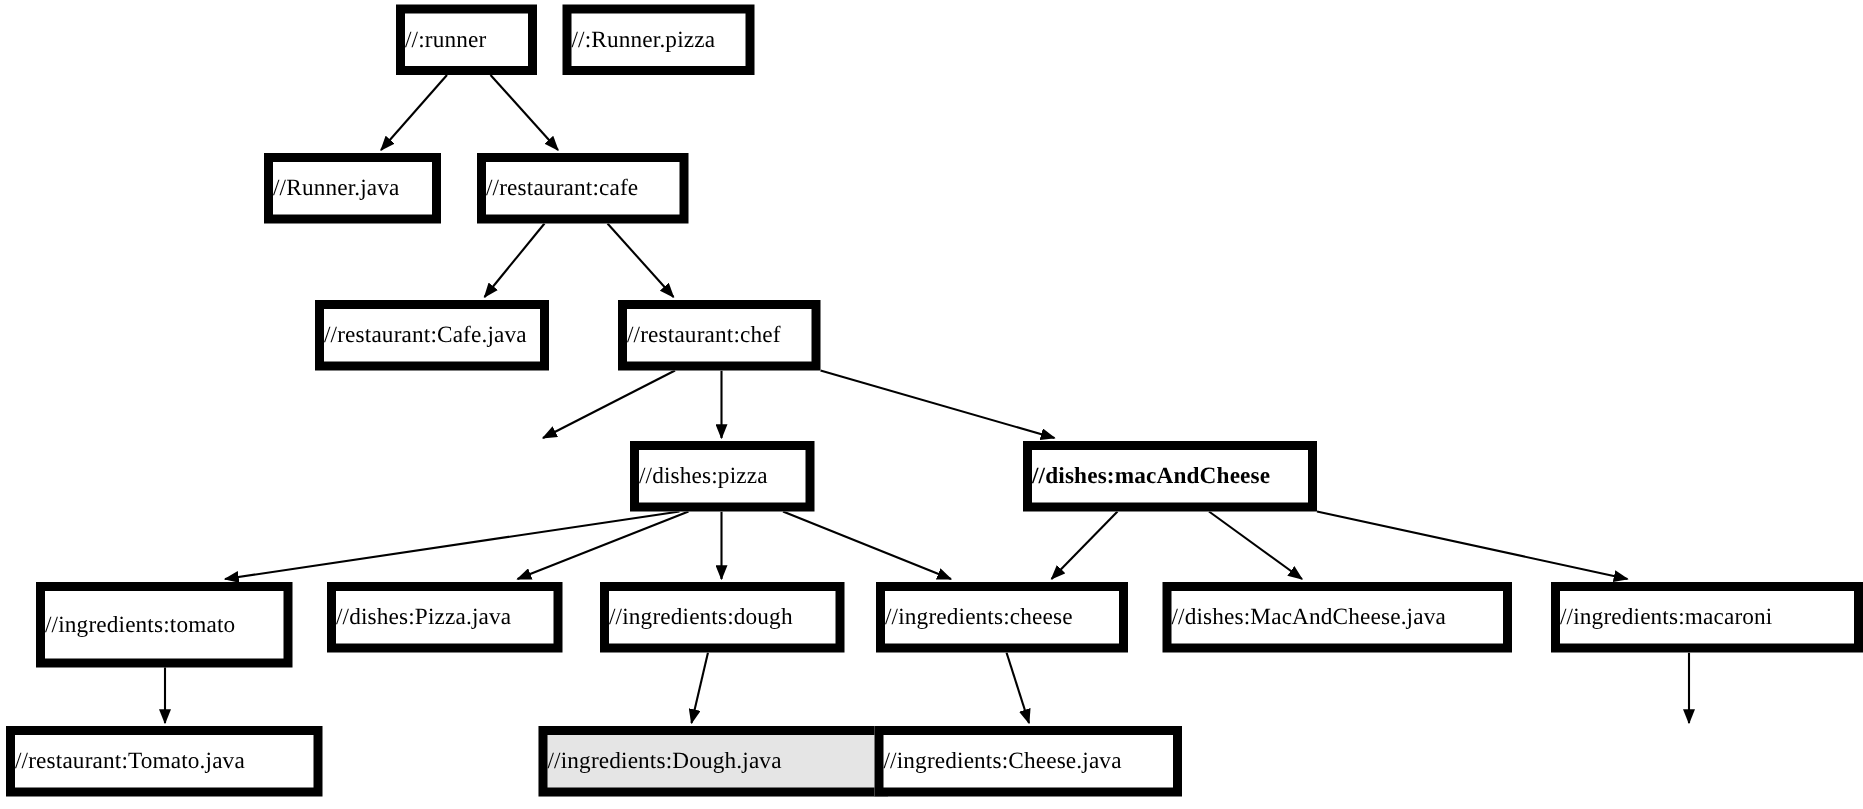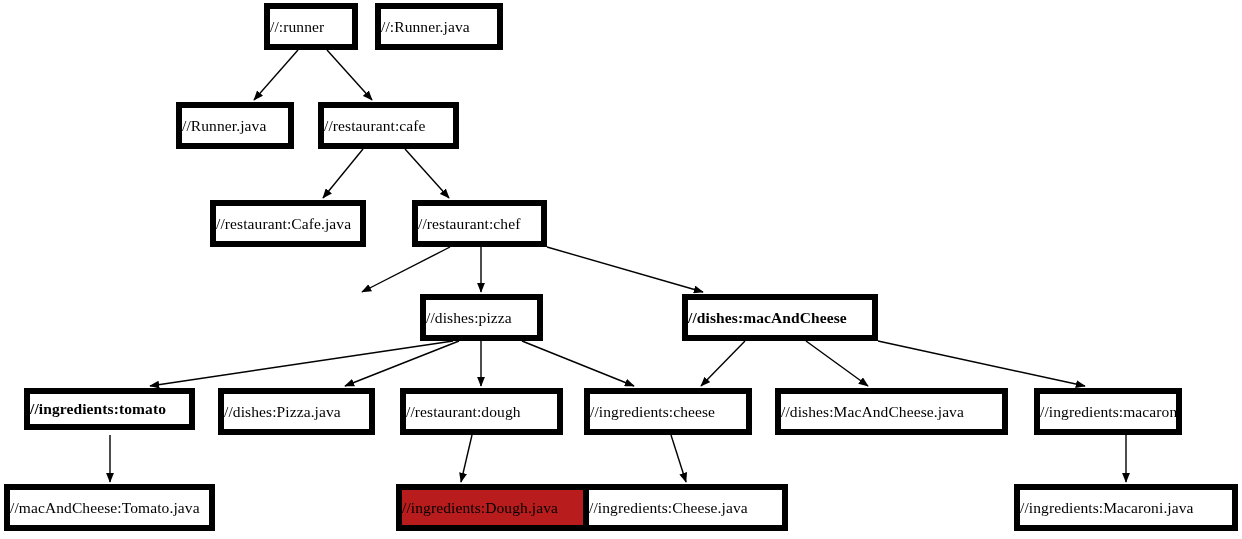--- a/index.html
+++ b/index.html
@@ -81,65 +81,62 @@
         <line x1="671" y1="435" x2="686" y2="482" stroke="#000000" stroke-width="1.4" marker-end="url(#arrowhead)"></line>
         <line x1="1126" y1="435" x2="1126" y2="482" stroke="#000000" stroke-width="1.4" marker-end="url(#arrowhead)"></line>
       </g>
   </svg>
 
   <div id="node-layer">
       <div class="graph-node" style="left: 264px; top: 3px; width: 94px; height: 47px; border-color: rgb(0, 0, 0); background: rgb(255, 255, 255);">
         <span class="node-label">//:runner</span>
       </div>
       <div class="graph-node" style="left: 375px; top: 3px; width: 128px; height: 47px; border-color: rgb(0, 0, 0); background: rgb(255, 255, 255);">
-        <span class="node-label">//:Runner.java</span>
+        <span class="node-label">//:Runner.pizza</span>
       </div>
       <div class="graph-node" style="left: 176px; top: 102px; width: 118px; height: 47px; border-color: rgb(0, 0, 0); background: rgb(255, 255, 255);">
         <span class="node-label">//Runner.java</span>
       </div>
       <div class="graph-node" style="left: 318px; top: 102px; width: 141px; height: 47px; border-color: rgb(0, 0, 0); background: rgb(255, 255, 255);">
         <span class="node-label">//restaurant:cafe</span>
       </div>
       <div class="graph-node" style="left: 210px; top: 200px; width: 156px; height: 47px; border-color: rgb(0, 0, 0); background: rgb(255, 255, 255);">
         <span class="node-label">//restaurant:Cafe.java</span>
       </div>
       <div class="graph-node" style="left: 412px; top: 200px; width: 135px; height: 47px; border-color: rgb(0, 0, 0); background: rgb(255, 255, 255);">
         <span class="node-label">//restaurant:chef</span>
       </div>
       <div class="graph-node" style="left: 420px; top: 294px; width: 123px; height: 47px; border-color: rgb(0, 0, 0); background: rgb(255, 255, 255);">
         <span class="node-label">//dishes:pizza</span>
       </div>
       <div class="graph-node" style="left: 682px; top: 294px; width: 196px; height: 47px; border-color: rgb(0, 0, 0); background: rgb(255, 255, 255); font-weight: bold;">
         <span class="node-label">//dishes:macAndCheese</span>
       </div>
-      <div class="graph-node" style="left: 24px; top: 388px; width: 171px; height: 42px; border-color: rgb(0, 0, 0); background: rgb(255, 255, 255); font-weight: bold;">
+      <div class="graph-node" style="left: 24px; top: 388px; width: 171px; height: 57px; border-color: rgb(0, 0, 0); background: rgb(255, 255, 255);">
         <span class="node-label">//ingredients:tomato</span>
       </div>
       <div class="graph-node" style="left: 218px; top: 388px; width: 157px; height: 47px; border-color: rgb(0, 0, 0); background: rgb(255, 255, 255);">
         <span class="node-label">//dishes:Pizza.java</span>
       </div>
       <div class="graph-node" style="left: 400px; top: 388px; width: 163px; height: 47px; border-color: rgb(0, 0, 0); background: rgb(255, 255, 255);">
-        <span class="node-label">//restaurant:dough</span>
+        <span class="node-label">//ingredients:dough</span>
       </div>
       <div class="graph-node" style="left: 584px; top: 388px; width: 168px; height: 47px; border-color: rgb(0, 0, 0); background: rgb(255, 255, 255);">
         <span class="node-label">//ingredients:cheese</span>
       </div>
       <div class="graph-node" style="left: 775px; top: 388px; width: 233px; height: 47px; border-color: rgb(0, 0, 0); background: rgb(255, 255, 255);">
         <span class="node-label">//dishes:MacAndCheese.java</span>
       </div>
-      <div class="graph-node" style="left: 1034px; top: 388px; width: 148px; height: 47px; border-color: rgb(0, 0, 0); background: rgb(255, 255, 255);">
+      <div class="graph-node" style="left: 1034px; top: 388px; width: 208px; height: 47px; border-color: rgb(0, 0, 0); background: rgb(255, 255, 255);">
         <span class="node-label">//ingredients:macaroni</span>
       </div>
       <div class="graph-node" style="left: 4px; top: 484px; width: 211px; height: 47px; border-color: rgb(0, 0, 0); background: rgb(255, 255, 255);">
-        <span class="node-label">//macAndCheese:Tomato.java</span>
+        <span class="node-label">//restaurant:Tomato.java</span>
       </div>
-      <div class="graph-node" style="left: 359px; top: 484px; width: 233px; height: 47px; border-color: rgb(0, 0, 0); background: #b91c1c; margin-left: 37px;">
+      <div class="graph-node" style="left: 359px; top: 484px; width: 233px; height: 47px; border-color: rgb(0, 0, 0); background: #e5e5e5;">
         <span class="node-label">//ingredients:Dough.java</span>
       </div>
       <div class="graph-node" style="left: 583px; top: 484px; width: 205px; height: 47px; border-color: rgb(0, 0, 0); background: rgb(255, 255, 255);">
         <span class="node-label">//ingredients:Cheese.java</span>
-      </div>
-      <div class="graph-node" style="left: 1014px; top: 484px; width: 224px; height: 47px; border-color: rgb(0, 0, 0); background: rgb(255, 255, 255);">
-        <span class="node-label">//ingredients:Macaroni.java</span>
       </div>
     </div>
 
 </div>
 
 </body></html>

